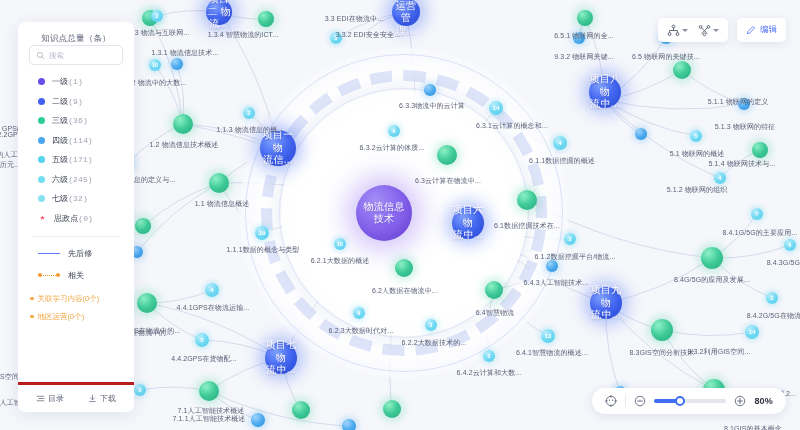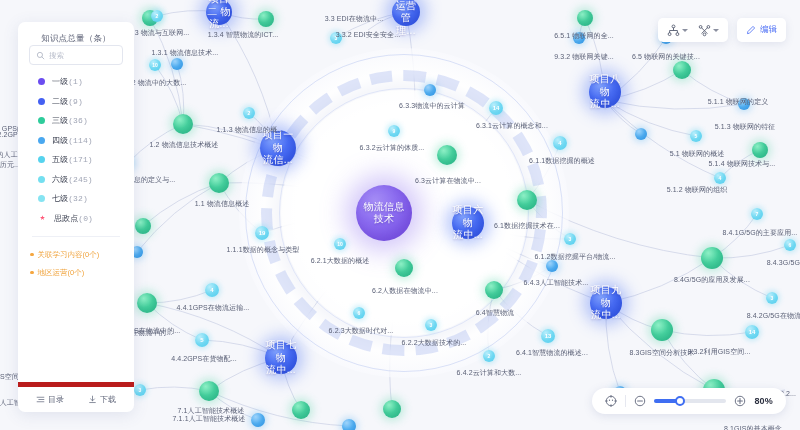--- a/index.html
+++ b/index.html
@@ -148,21 +148,21 @@
     border-radius: 50%; background: #f59a35;
   }
   .link-dotted .cap.l { left: 0; }
   .link-dotted .cap.r { right: 0; }
 
   #legend-assoc { padding: 13px 0 0 12px; display: flex; flex-direction: column; gap: 8px; }
   .assoc-row { display: flex; align-items: center; gap: 4px; font-size: 7.5px; color: #f0a33c; }
   .assoc-bullet { width: 3.5px; height: 3.5px; border-radius: 50%; background: #f5a63f; flex: none; }
 
   #panel-footer {
-    margin-top: auto; border-top: 5px solid #b91c1c;
+    margin-top: auto; border-top: 3px solid #b91c1c;
     height: 30px; display: flex; align-items: center; justify-content: space-around;
     padding: 8px 6px;
   }
   .footer-btn { display: flex; align-items: center; gap: 3px; font-size: 8px; color: #60667a; }
 
   
   #toolbar { position: absolute; right: 14px; top: 18px; display: flex; align-items: center; gap: 9px; }
   .tb-group {
     background: #fff; border-radius: 5px;
     box-shadow: 0 2px 8px rgba(80,95,150,.13);
@@ -488,20 +488,33 @@
           <span class="legend-dot" style="background: rgb(134, 228, 242);"></span>
           <span class="legend-text">七级<span class="cnt">(32)</span></span>
         </div>
         <div class="legend-row">
           <span class="legend-star" style="color: rgb(255, 90, 122);">★</span>
           <span class="legend-text">思政点<span class="cnt">(0)</span></span>
         </div>
       </div>
 
     <div id="legend-divider"></div>
+    <div id="legend-links">
+        <div class="link-row">
+          <span class="link-solid" style="border-top-color: rgb(91, 124, 246);"></span>
+          <span class="legend-text">先后修</span>
+        </div>
+        <div class="link-row">
+          <span class="link-dotted">
+            <span class="cap l"></span>
+            <span class="cap r"></span>
+          </span>
+          <span class="legend-text">相关</span>
+        </div>
+      </div>
     <div id="legend-assoc">
         <div class="assoc-row">
           <span class="assoc-bullet"></span>
           <span>关联学习内容(0个)</span>
         </div>
         <div class="assoc-row">
           <span class="assoc-bullet"></span>
           <span>地区运营(0个)</span>
         </div>
       </div>

